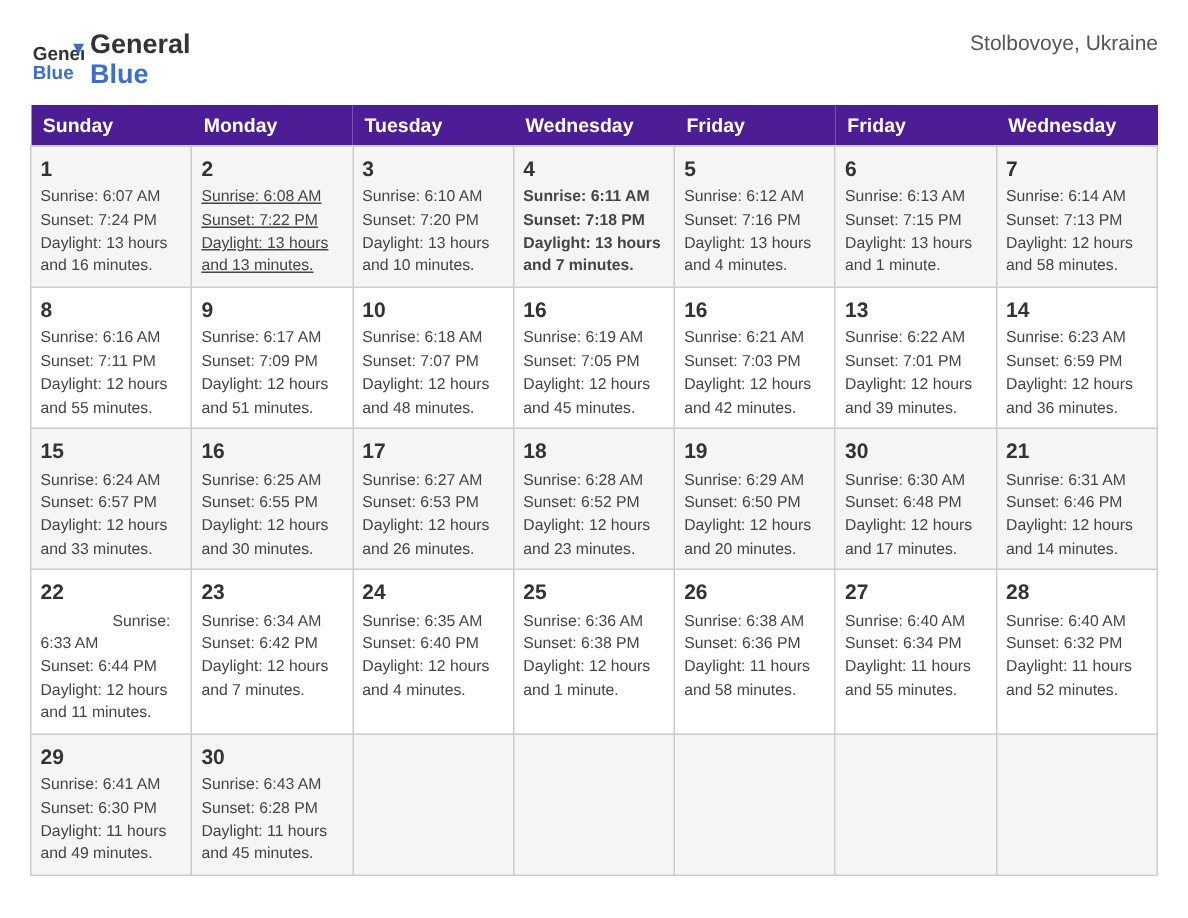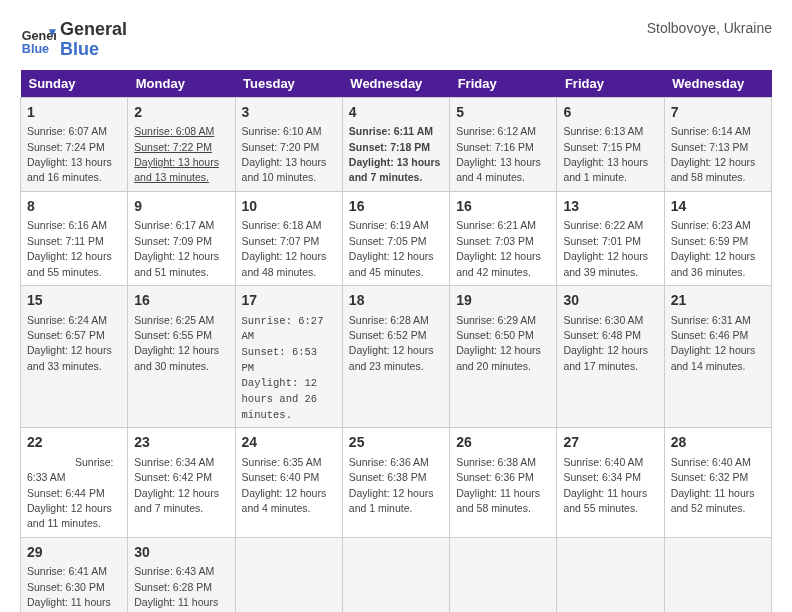--- a/index.html
+++ b/index.html
@@ -167,21 +167,21 @@
 Sunset: 6:59 PM
 Daylight: 12 hours and 36 minutes.</span></td>
       </tr>
       <tr>
         <td><span class="day-number">15</span><span class="day-detail" style="white-space: pre-line;">Sunrise: 6:24 AM
 Sunset: 6:57 PM
 Daylight: 12 hours and 33 minutes.</span></td>
         <td><span class="day-number">16</span><span class="day-detail" style="white-space: pre-line;">Sunrise: 6:25 AM
 Sunset: 6:55 PM
 Daylight: 12 hours and 30 minutes.</span></td>
-        <td><span class="day-number">17</span><span class="day-detail" style="white-space: pre-line; font-family: Liberation Mono, monospace;">Sunrise: 6:27 AM
+        <td><span class="day-number">17</span><span class="day-detail" style="white-space: pre-line;">Sunrise: 6:27 AM
 Sunset: 6:53 PM
 Daylight: 12 hours and 26 minutes.</span></td>
         <td><span class="day-number">18</span><span class="day-detail" style="white-space: pre-line;">Sunrise: 6:28 AM
 Sunset: 6:52 PM
 Daylight: 12 hours and 23 minutes.</span></td>
         <td><span class="day-number">19</span><span class="day-detail" style="white-space: pre-line;">Sunrise: 6:29 AM
 Sunset: 6:50 PM
 Daylight: 12 hours and 20 minutes.</span></td>
         <td><span class="day-number">30</span><span class="day-detail" style="white-space: pre-line;">Sunrise: 6:30 AM
 Sunset: 6:48 PM

